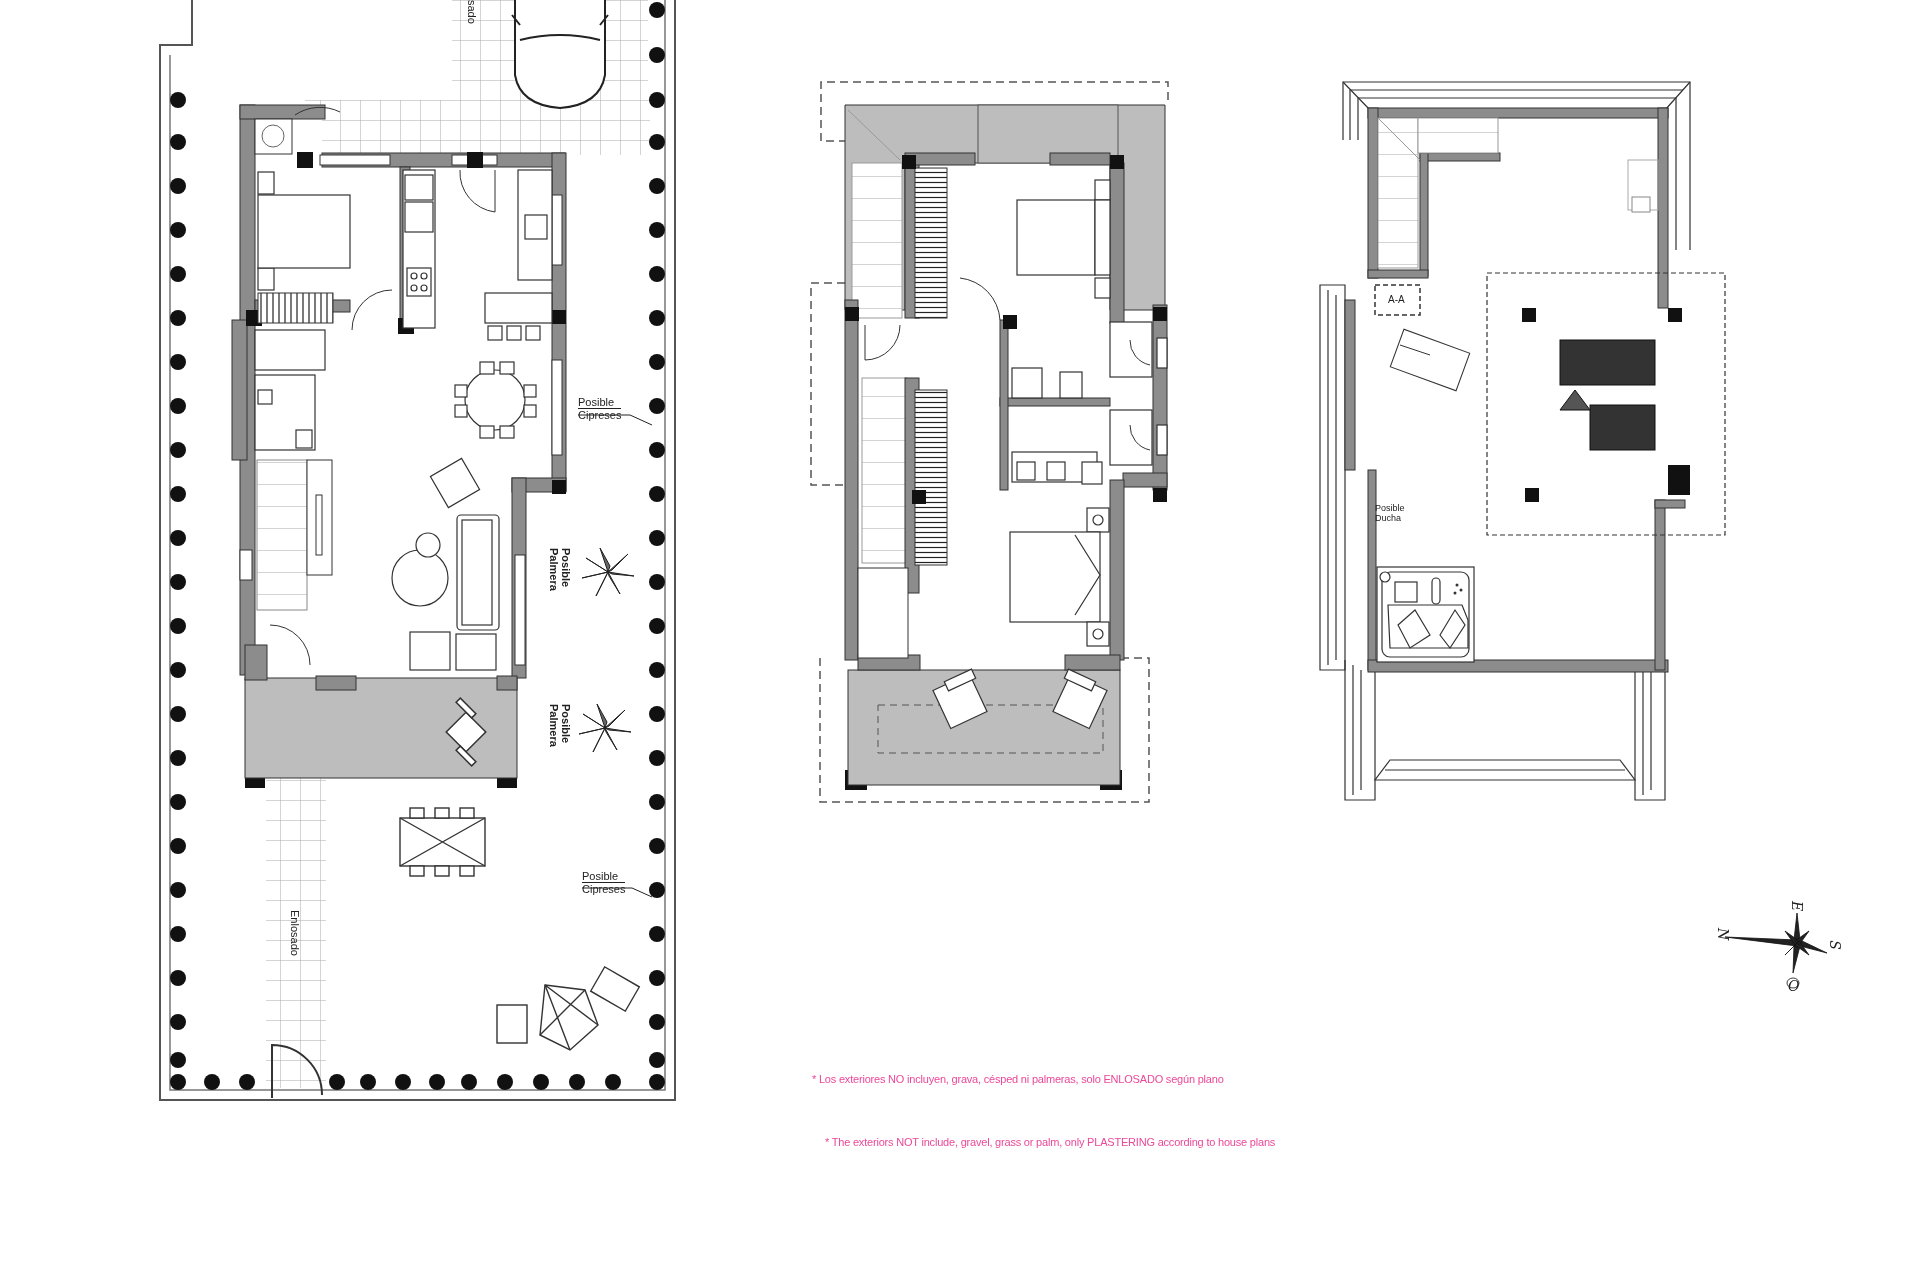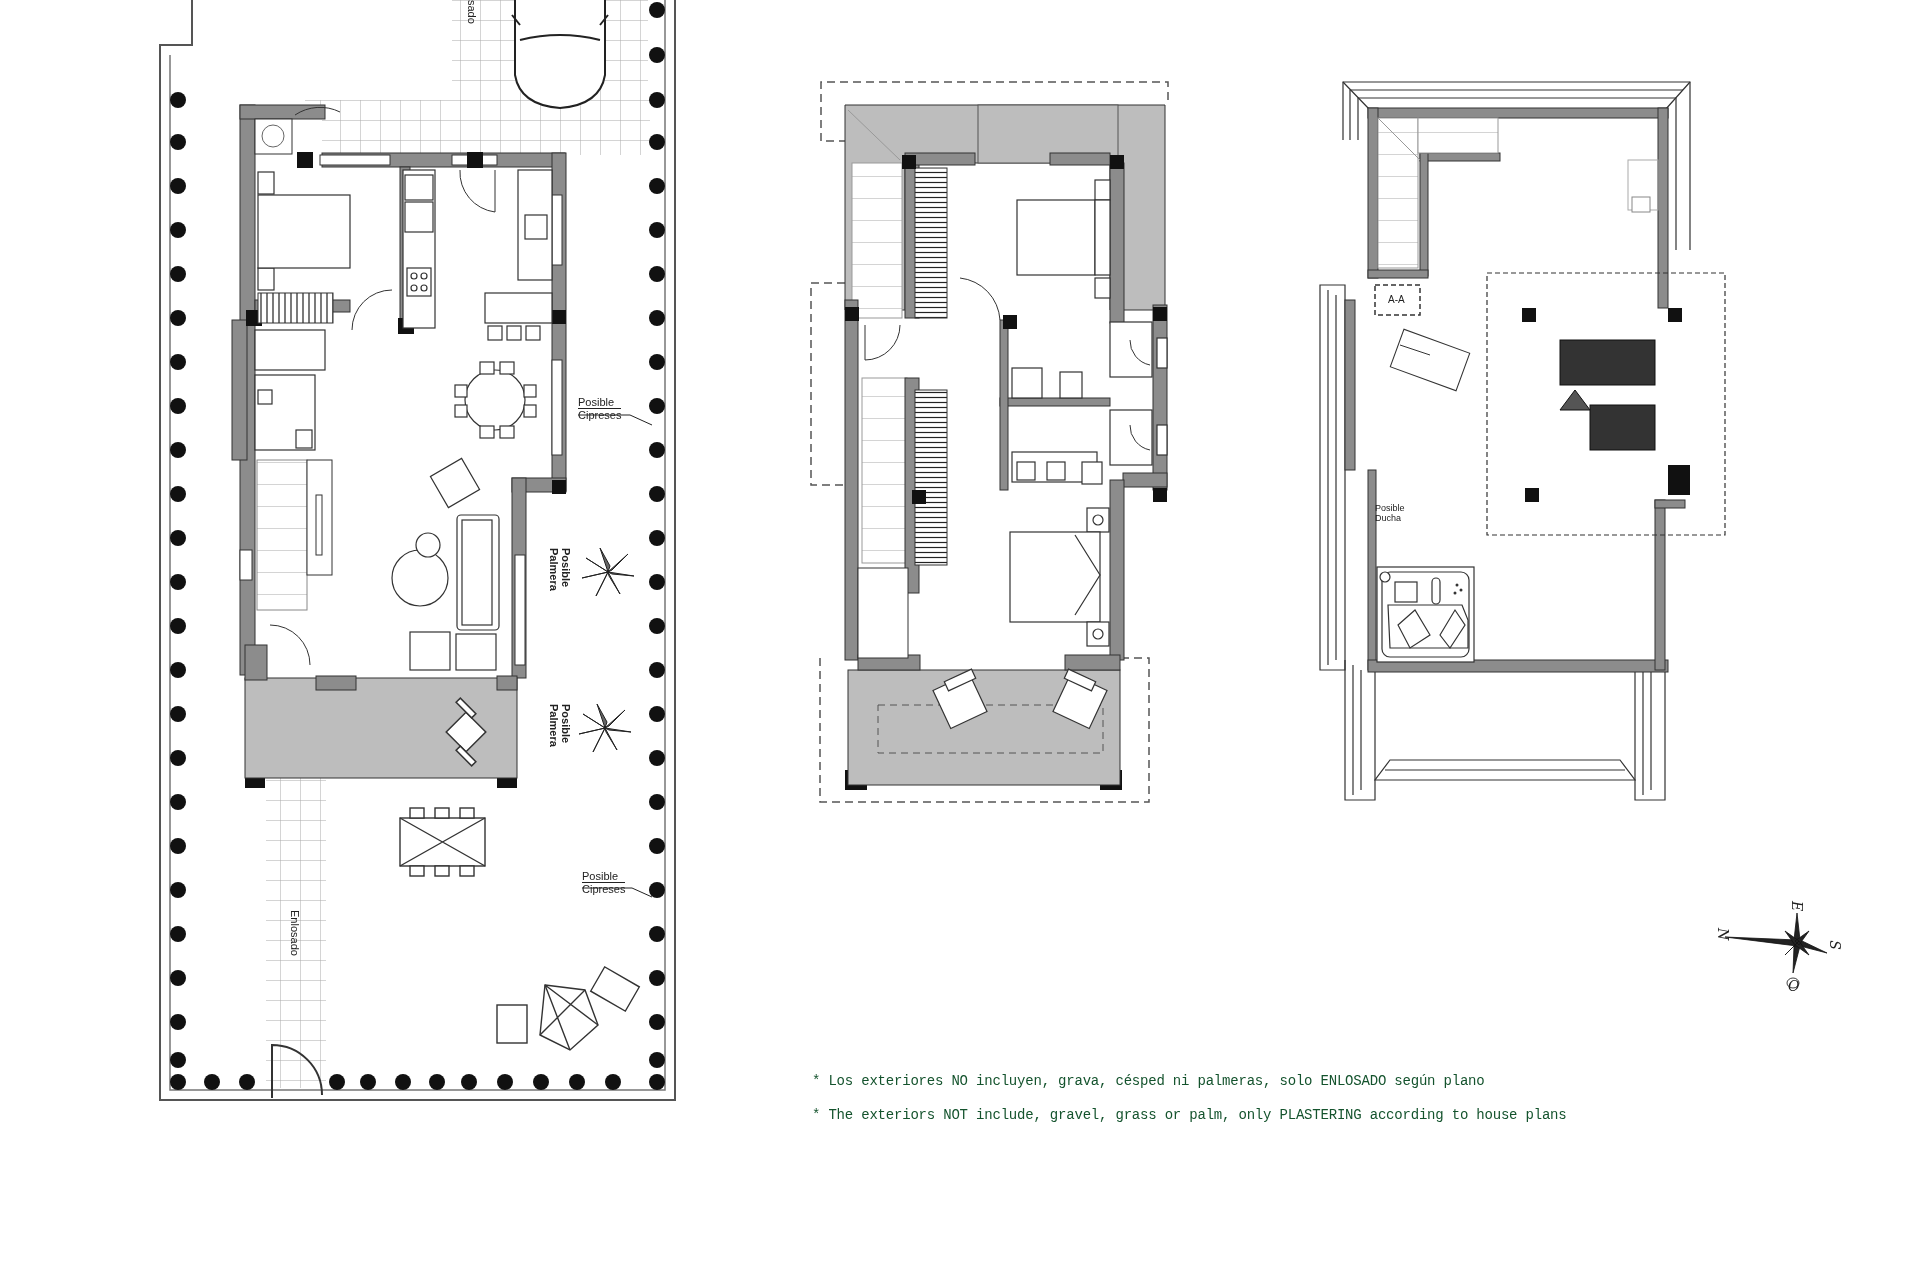--- a/index.html
+++ b/index.html
@@ -1,21 +1,21 @@
 <!DOCTYPE html>
 <html><head>
 <meta charset="utf-8">
 <style>
   html, body { margin:0; padding:0; background:#ffffff; }
   body { width:1920px; height:1280px; position:relative; overflow:hidden; font-family:"Liberation Sans", sans-serif; color:#1a1a1a; }
   #canvas { position:absolute; left:0; top:0; width:1920px; height:1280px; }
   .lbl { position:absolute; font-family:"Liberation Sans", sans-serif; font-size:11px; color:#222; line-height:12px; }
   .lbl-under { border-bottom:1px solid #222; }
   .vert { writing-mode:vertical-rl; }
-  .note { position:absolute; left:812px; font-size:14px; color:#14532d; font-family:Liberation Mono, monospace; letter-spacing:-0.2px; }
+  .note { position:absolute; left:812px; font-size:11px; color:#ec4899; font-family:Liberation Sans, sans-serif; letter-spacing:-0.2px; }
   .compass-letter { position:absolute; font-family:"DejaVu Serif", serif; font-size:14px; font-style:italic; color:#222; }
 </style>
 </head>
 <body>
 
 <svg id="canvas" width="1920" height="1280" viewBox="0 0 1920 1280" xmlns="http://www.w3.org/2000/svg">
   <defs>
     <pattern id="tiles" width="20" height="20" patternUnits="userSpaceOnUse">
       <rect width="20" height="20" fill="#fff"></rect>
       <path d="M20 0 L0 0 0 20" fill="none" stroke="#aaa" stroke-width="1"></path>
@@ -477,13 +477,13 @@
   <div>Posible</div>
   <div>Ducha</div>
 </div>
 
 <span class="compass-letter" style="left:1717px;top:926px;transform:rotate(90deg);">N</span>
 <span class="compass-letter" style="left:1792px;top:898px;transform:rotate(90deg);">E</span>
 <span class="compass-letter" style="left:1830px;top:937px;transform:rotate(90deg);">S</span>
 <span class="compass-letter" style="left:1788px;top:978px;">O</span>
 
 <div class="note" style="top:1073px;">* Los exteriores NO incluyen, grava, césped ni palmeras, solo ENLOSADO según plano</div>
-<div class="note" style="top:1107px;">* The exteriors NOT include, gravel, grass or palm, only PLASTERING according to house plans</div>
+<div class="note" style="top:1136px;margin-left:13px;">* The exteriors NOT include, gravel, grass or palm, only PLASTERING according to house plans</div>
 
 </body></html>

